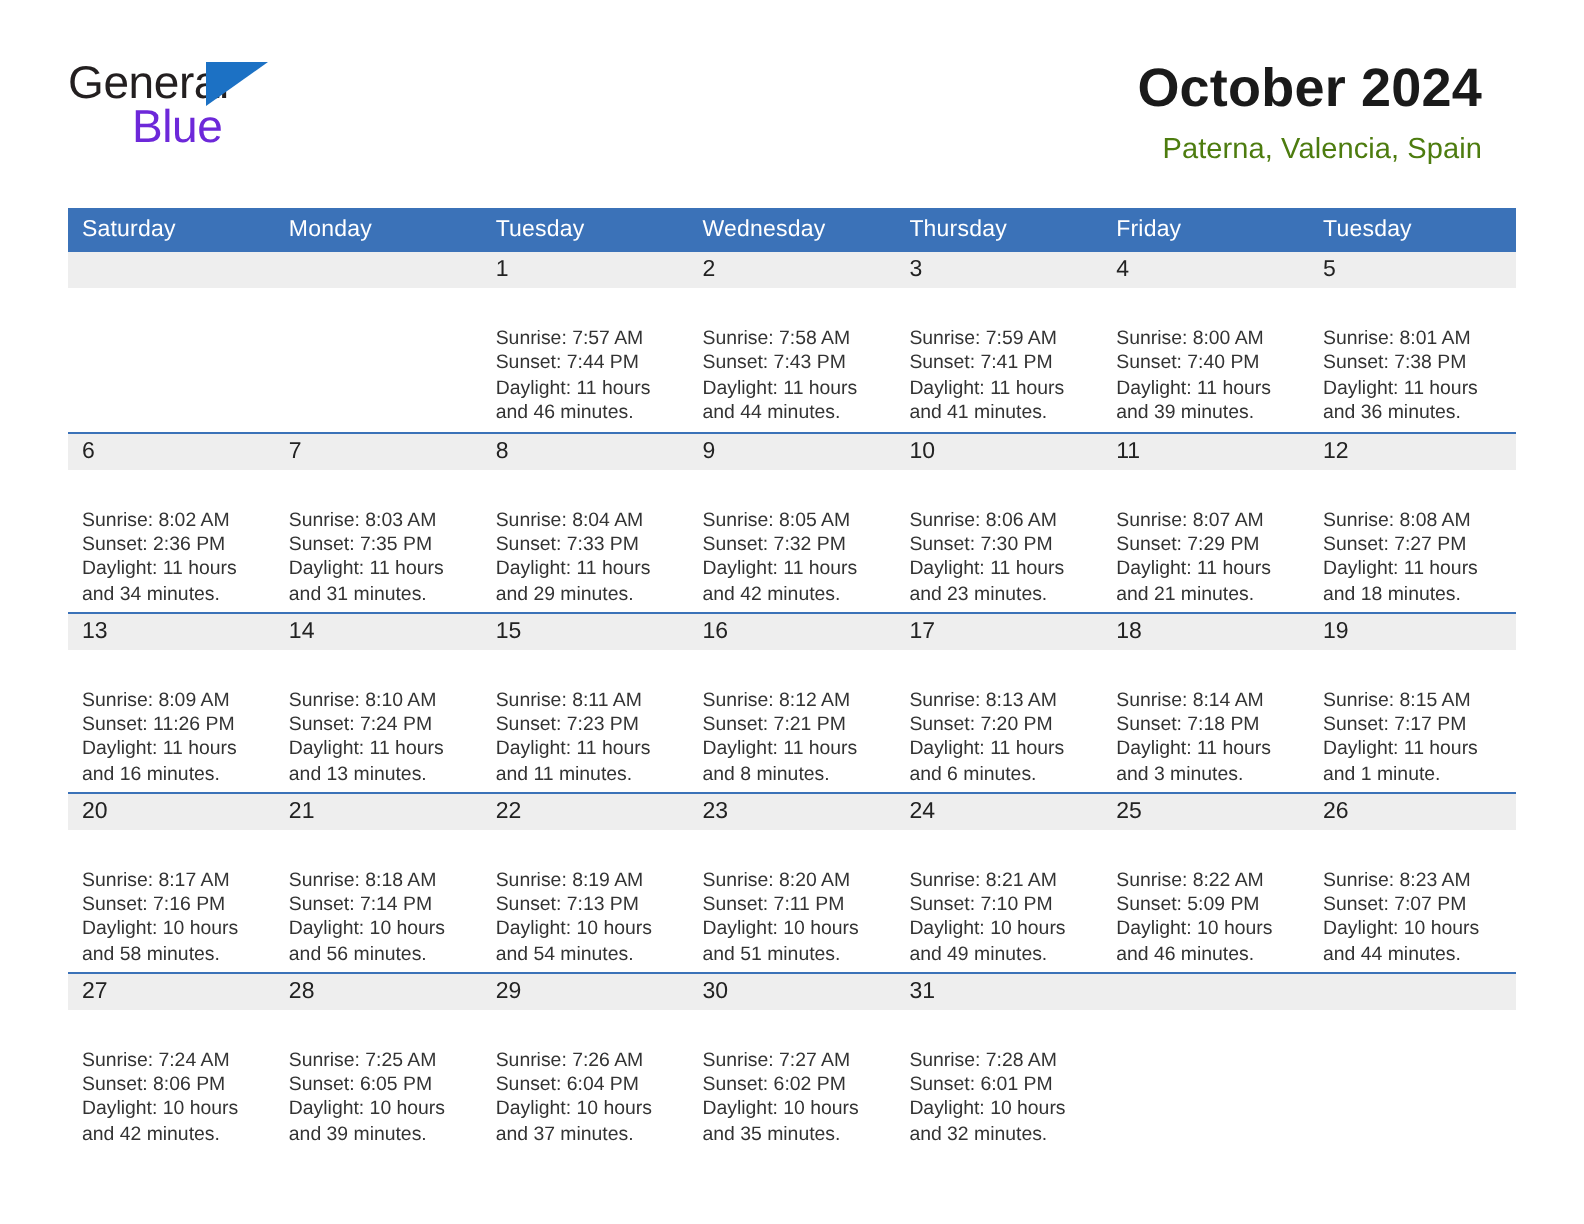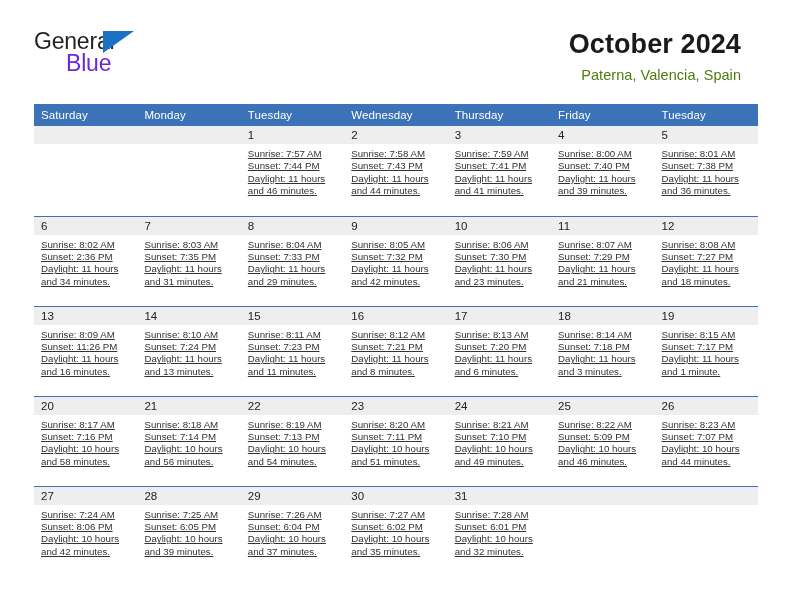--- a/index.html
+++ b/index.html
@@ -118,25 +118,24 @@
     color: #222222;
     font-size: 11.5px;
     padding: 3px 0 3px 7px;
     height: 18px;
     line-height: 12px;
   }
   .daynum.empty {
     color: transparent;
   }
   .dayinfo {
-    padding: 4px 6px 0 7px;
+    padding: 20px 6px 0 7px;
     font-size: 9.7px;
     line-height: 12.4px;
     color: #333333;
-    text-decoration: underline;
   }
   .dayinfo div {
     white-space: nowrap;
   }
   td.blank .daynum {
     background: #eeeeee;
   }
 </style>
 </head>
 <body>

